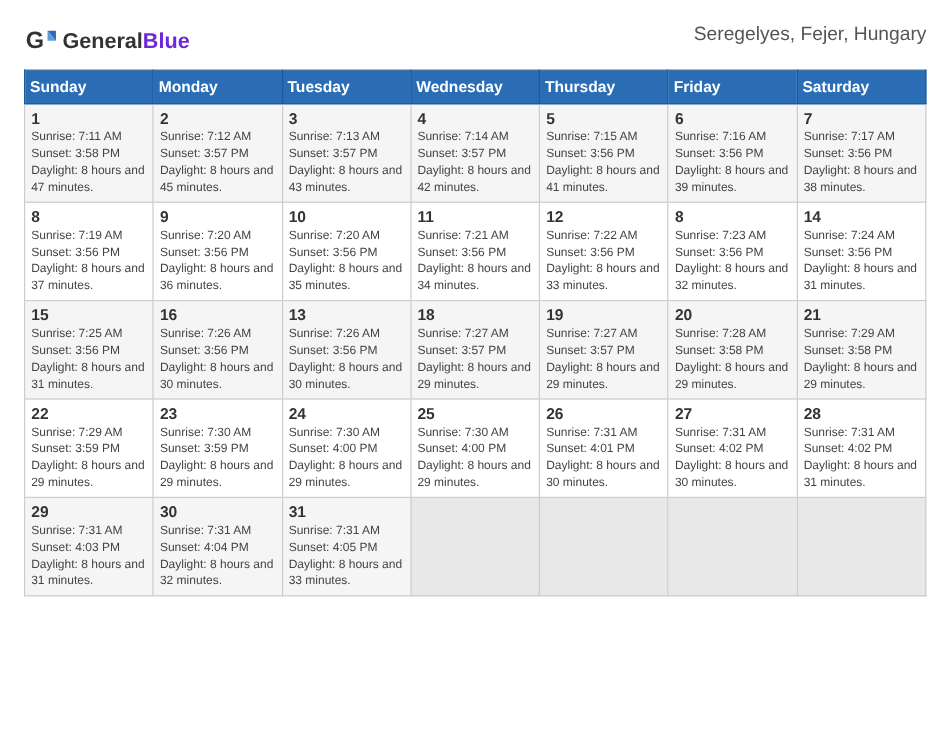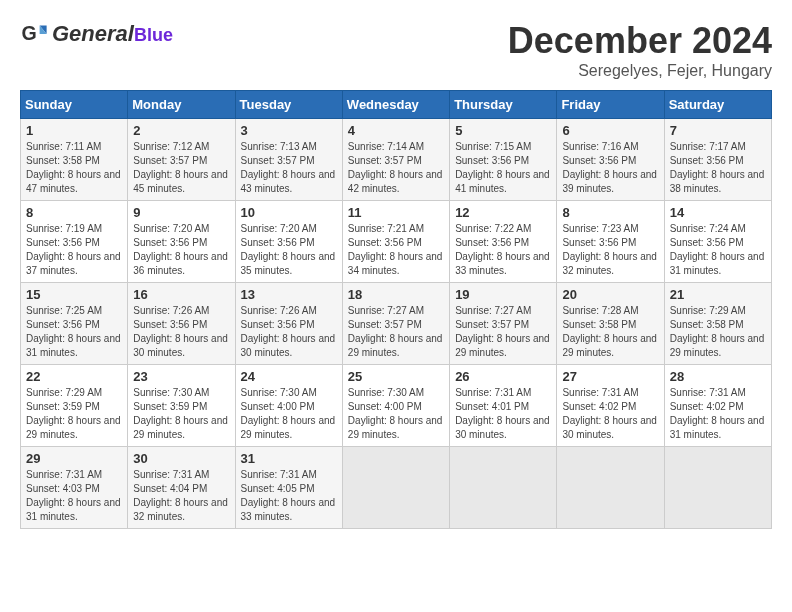--- a/index.html
+++ b/index.html
@@ -15,24 +15,23 @@
       justify-content: space-between;
       align-items: flex-start;
       margin-bottom: 10px;
     }
     .logo {
       display: flex;
       align-items: center;
       gap: 4px;
     }
     .logo-text-general {
-      font-size: 22px;
+      font-size: 18px;
       font-weight: bold;
       color: #333;
-      font-style: italic;
     }
     .logo-text-blue {
       font-size: 18px;
       font-weight: bold;
       color: #6d28d9;
     }
     .logo-icon {
       width: 28px;
       height: 28px;
     }
@@ -101,21 +100,20 @@
     <svg class="logo-icon" viewBox="0 0 40 40" xmlns="http://www.w3.org/2000/svg">
       <text x="2" y="28" font-size="28" font-family="Arial" font-weight="bold" fill="#333">G</text>
       <polygon points="28,8 38,8 38,20" fill="#2a6db5"></polygon>
       <polygon points="28,8 38,20 28,20" fill="#5a9fd4"></polygon>
     </svg>
     <div>
       <span class="logo-text-general">General</span><span class="logo-text-blue">Blue</span>
     </div>
   </div>
   <div class="title-block">
-    <div class="month-title">December 2024</div>
     <div class="location-title">Seregelyes, Fejer, Hungary</div>
   </div>
 </div>
 
 <table>
   <thead>
     <tr id="header-row">
         <th>Sunday</th>
         <th>Monday</th>
         <th>Tuesday</th>

